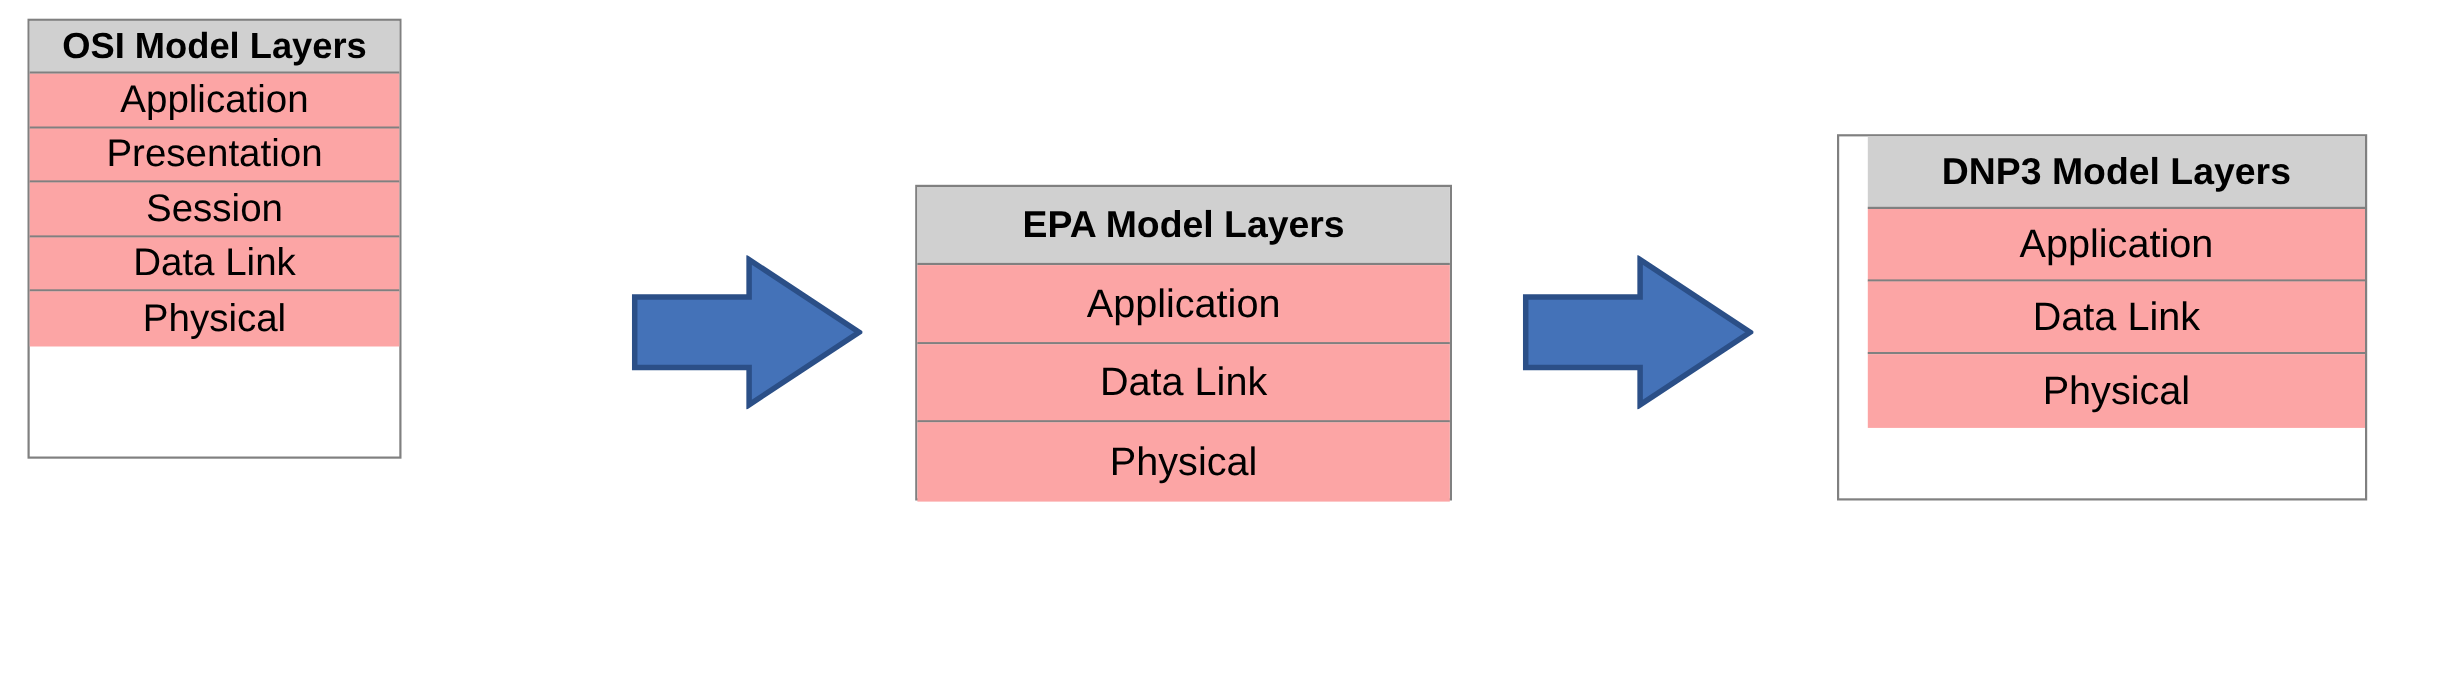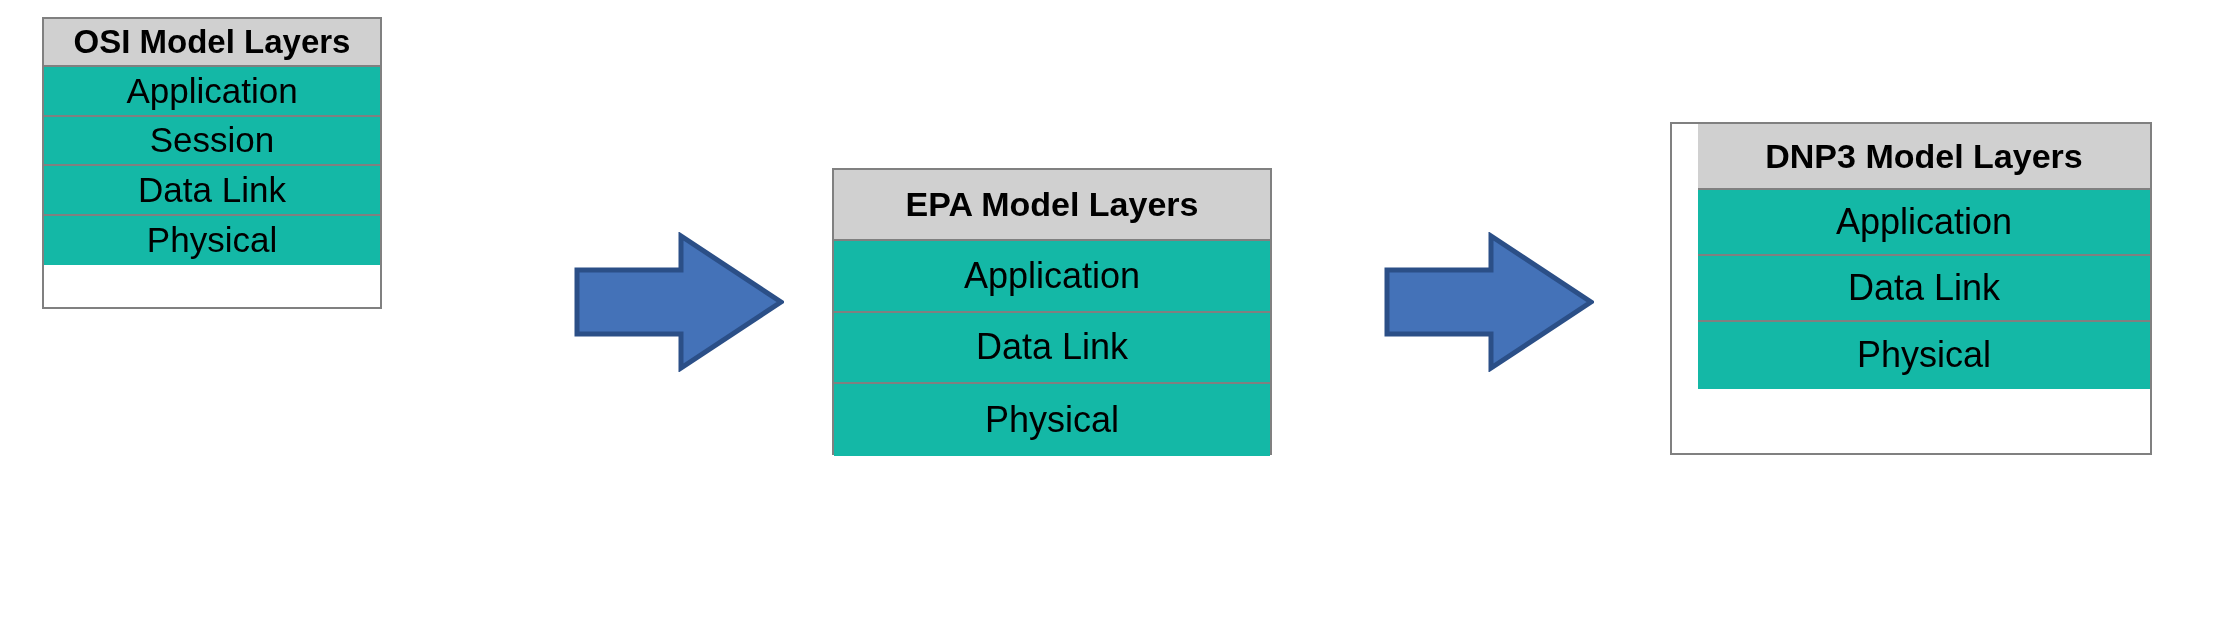--- a/index.html
+++ b/index.html
@@ -21,50 +21,50 @@
     position: absolute;
     box-sizing: border-box;
     border: 2px solid #808080;
     background: #ffffff;
   }
   .layer-row {
     box-sizing: border-box;
     display: flex;
     align-items: center;
     justify-content: center;
-    background: #14b8a6;
+    background: #fca5a5;
     color: #000000;
     border-bottom: 2px solid #808080;
     white-space: nowrap;
     overflow: hidden;
   }
   .layer-row:last-child {
     border-bottom: none;
   }
   .layer-row.header {
     background: #d0d0d0;
     font-weight: bold;
     border-bottom: 2px solid #808080;
   }
 
   
   #osi-table {
-    left: 42px;
+    left: 25px;
     top: 17px;
     width: 340px;
-    height: 292px;
+    height: 400px;
   }
   #osi-table .layer-row { height: 49.5px; font-size: 35px; }
   #osi-table .layer-row.header { height: 48px; font-size: 33px; }
 
   
   #epa-table {
     left: 832px;
     top: 168px;
-    width: 440px;
+    width: 488px;
     height: 287px;
   }
   #epa-table .layer-row { height: 71.5px; font-size: 36px; }
   #epa-table .layer-row.header { height: 71px; font-size: 34px; }
 
   
   #dnp3-table {
     left: 1670px;
     top: 122px;
     width: 482px;
@@ -84,20 +84,21 @@
   #arrow-2 { left: 1384px; }
 </style>
 </head>
 <body>
 
 <div id="canvas">
 
   <div class="layer-table" id="osi-table">
     <div class="layer-row header">OSI Model Layers</div>
     <div class="layer-row">Application</div>
+    <div class="layer-row">Presentation</div>
     <div class="layer-row">Session</div>
     <div class="layer-row">Data Link</div>
     <div class="layer-row">Physical</div>
   </div>
 
   <svg class="flow-arrow" id="arrow-1" viewBox="0 0 210 140">
     <polygon points="3,38 107,38 107,4 207,70 107,136 107,102 3,102" fill="#4472b8" stroke="#2b4f87" stroke-width="5" stroke-linejoin="miter"></polygon>
   </svg>
 
   <div class="layer-table" id="epa-table">

